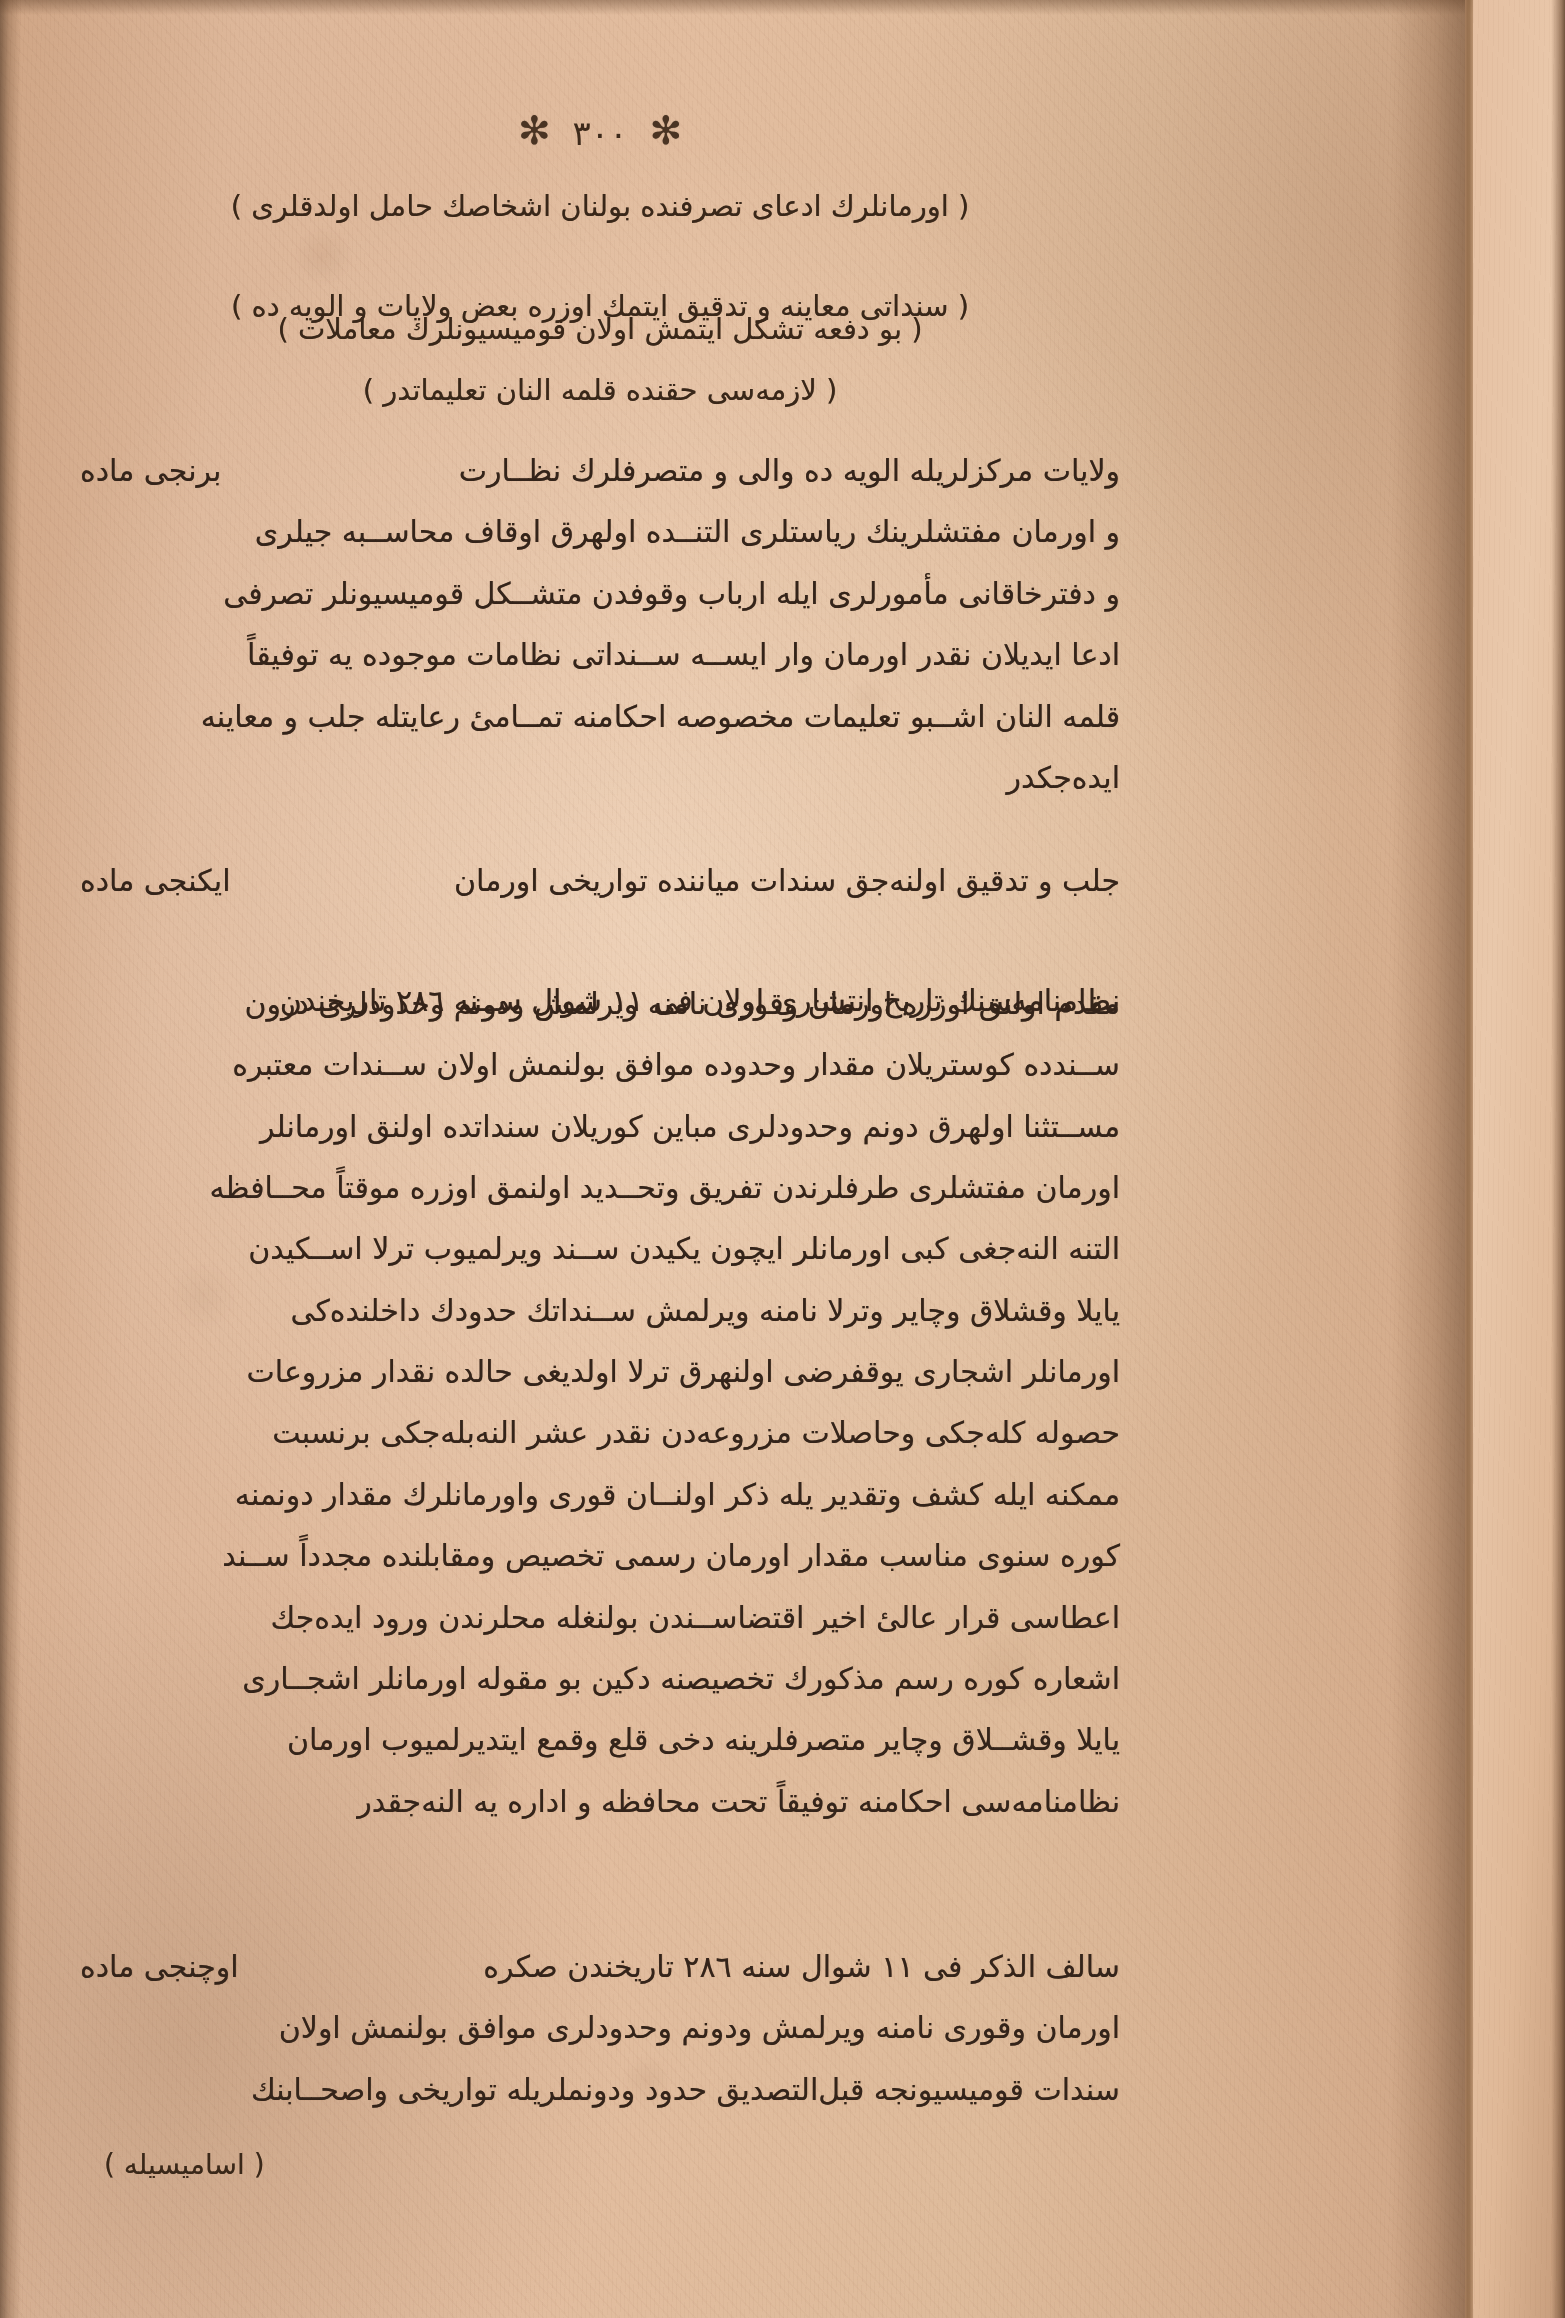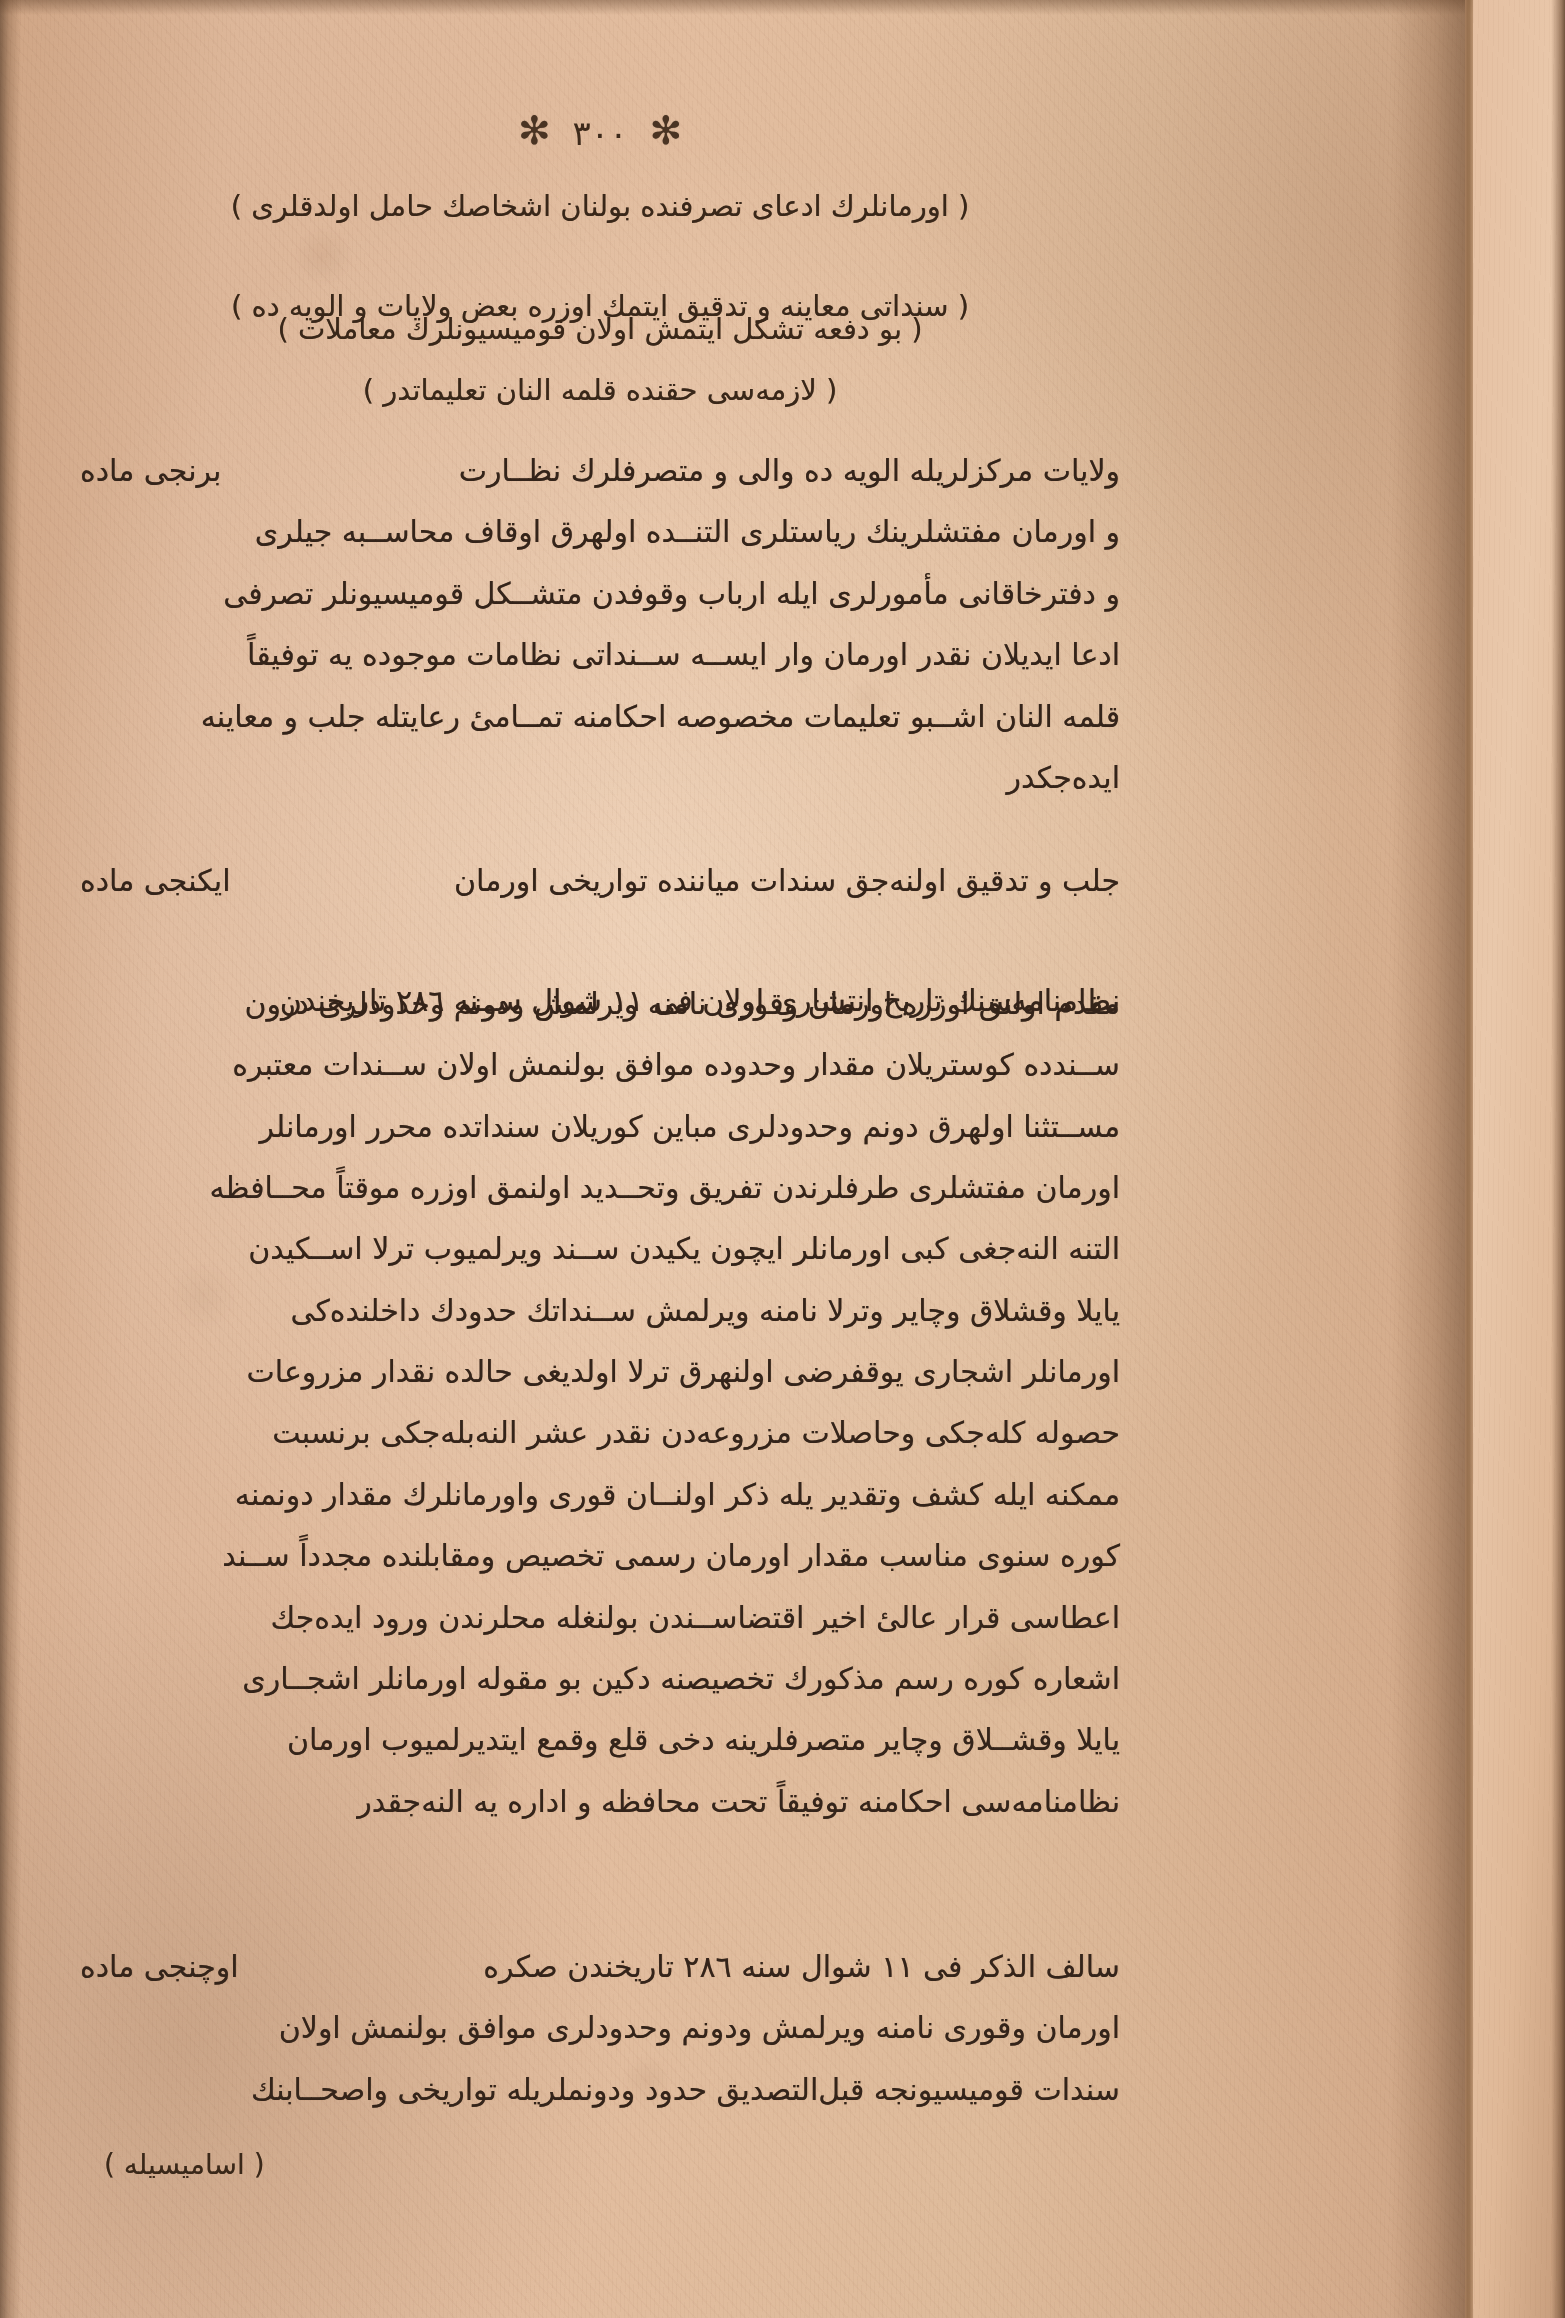--- a/index.html
+++ b/index.html
@@ -182,21 +182,21 @@
     <div class="line right" style="top:702px;">قلمه النان اشــبو تعلیمات مخصوصه احكامنه تمــامیٔ رعایتله جلب و معاینه</div>
     <div class="line right" style="top:763px;">ایده‌جكدر</div>
 
     <div class="line just" style="top:866px;">
       <span class="art-label">جلب و تدقیق اولنه‌جق سندات میاننده تواریخی اورمان</span>
       <span>ایكنجی ماده</span>
     </div>
     <div class="line right" style="top:942px;margin-top:44px;">نظامنامه‌سنك تاریخ انتشاری اولان فی ١١ شوال ســنه ٢٨٦ تاریخندن</div>
     <div class="line right" style="top:989px;">مقدم اولنق اوزره اورمان وقوری نامنه ویرلمش ودونم وحدودلری درون</div>
     <div class="line right" style="top:1050px;">ســندده كوستریلان مقدار وحدوده موافق بولنمش اولان ســندات معتبره</div>
-    <div class="line right" style="top:1112px;">مســتثنا اولهرق دونم وحدودلری مباین كوریلان سنداتده محرر اورمانلر</div>
+    <div class="line right" style="top:1112px;">مســتثنا اولهرق دونم وحدودلری مباین كوریلان سنداتده اولنق اورمانلر</div>
     <div class="line right" style="top:1173px;">اورمان مفتشلری طرفلرندن تفریق وتحــدید اولنمق اوزره موقتاً محــافظه</div>
     <div class="line right" style="top:1234px;">التنه النه‌جغی كبی اورمانلر ایچون یكیدن ســند ویرلمیوب ترلا اســكیدن</div>
     <div class="line right" style="top:1357px;">اورمانلر اشجاری یوقفرضی اولنهرق ترلا اولدیغی حالده نقدار مزروعات</div>
     <div class="line right" style="top:1296px;">یایلا وقشلاق وچایر وترلا نامنه ویرلمش ســنداتك حدودك داخلنده‌كی</div>
     <div class="line right" style="top:1418px;">حصوله كله‌جكی وحاصلات مزروعه‌دن نقدر عشر النه‌بله‌جكی برنسبت</div>
     <div class="line right" style="top:1480px;">ممكنه ایله كشف وتقدیر یله ذكر اولنــان قوری واورمانلرك مقدار دونمنه</div>
     <div class="line right" style="top:1541px;">كوره سنوی مناسب مقدار اورمان رسمی تخصیص ومقابلنده مجدداً ســند</div>
     <div class="line right" style="top:1603px;">اعطاسی قرار عالیٔ اخیر اقتضاســندن بولنغله محلرندن ورود ایده‌جك</div>
     <div class="line right" style="top:1664px;">اشعاره كوره رسم مذكورك تخصیصنه دكین بو مقوله اورمانلر اشجــاری</div>
     <div class="line right" style="top:1725px;">یایلا وقشــلاق وچایر متصرفلرینه دخی قلع وقمع ایتدیرلمیوب اورمان</div>

